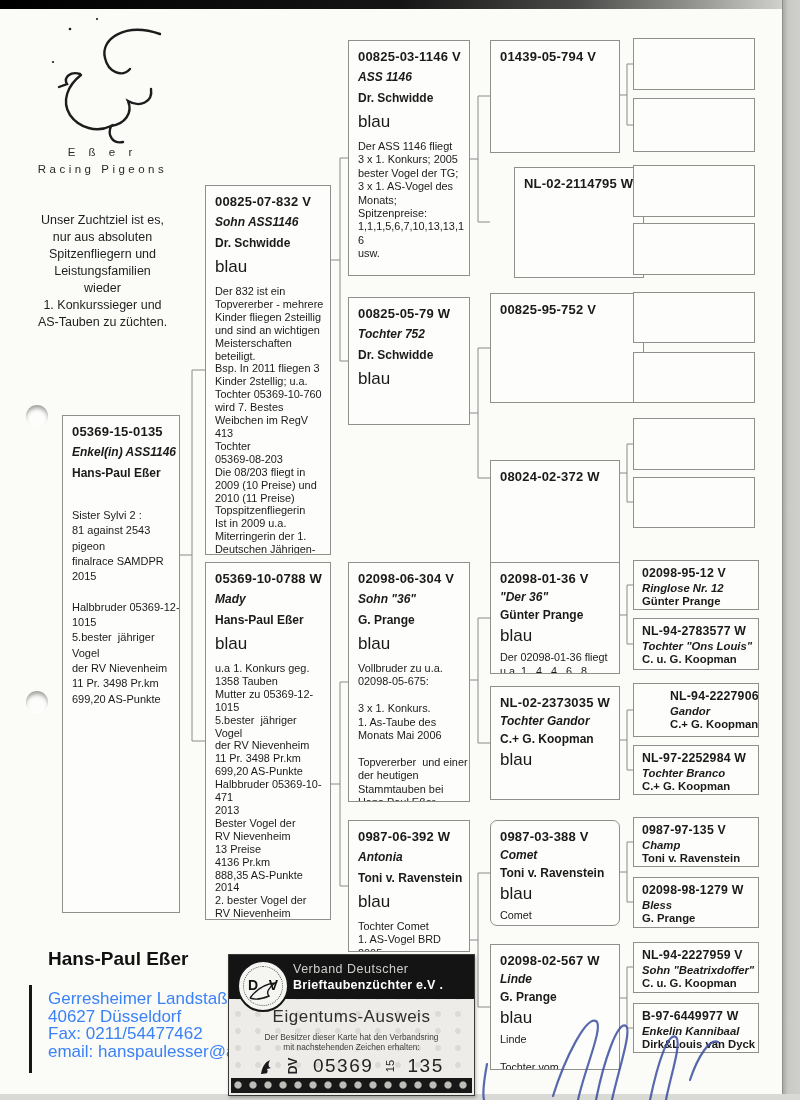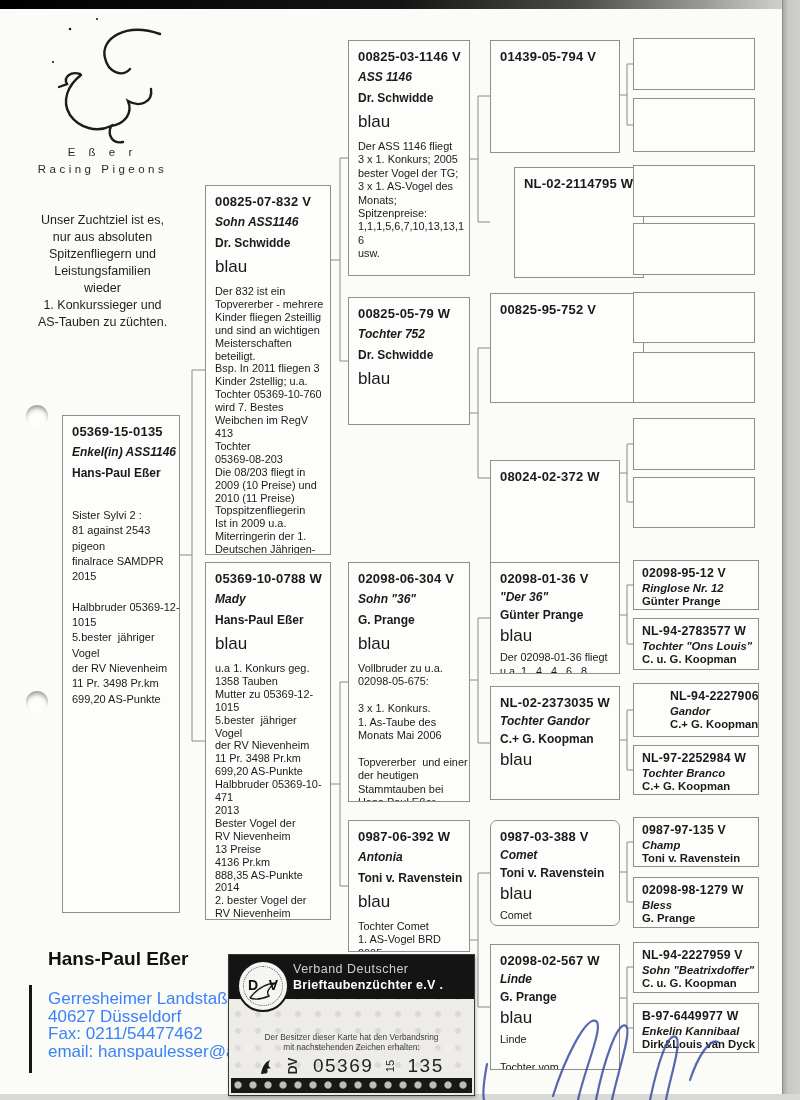--- a/index.html
+++ b/index.html
@@ -372,20 +372,21 @@
     <div class="card-org1">Verband Deutscher</div>
     <div class="card-org2">Brieftaubenzüchter e.V .</div>
     <div class="card-logo">
       <div class="card-logo-inner"></div>
       <span class="card-logo-d">D</span>
       <span class="card-logo-v">V</span>
       <svg width="30" height="22" style="position:absolute;left:9px;top:18px;" viewBox="0 0 30 22">
         <path d="M2 18 C8 10 16 4 27 3 C20 8 18 13 21 16 C14 19 7 20 2 18" fill="none" stroke="#161616" stroke-width="1.4"></path>
       </svg>
     </div>
+    <div class="card-title">Eigentums-Ausweis</div>
     <div class="card-sub1">Der Besitzer dieser Karte hat den Verbandsring</div>
     <div class="card-sub2">mit nachstehenden Zeichen erhalten:</div>
     <div class="card-ringrow">
       <svg width="15" height="17" viewBox="0 0 15 17">
         <path d="M2 16 C3 9 6 4 11 2 C9 6 9 9 12 10 L8 11 C8 14 5 16 2 16" fill="#1b1b1b"></path>
         <circle cx="6" cy="13" r="2.6" fill="#1b1b1b"></circle>
       </svg>
       <span class="rot">DV</span>
       <span class="big-num">05369</span>
       <span class="rot-small">15</span>

